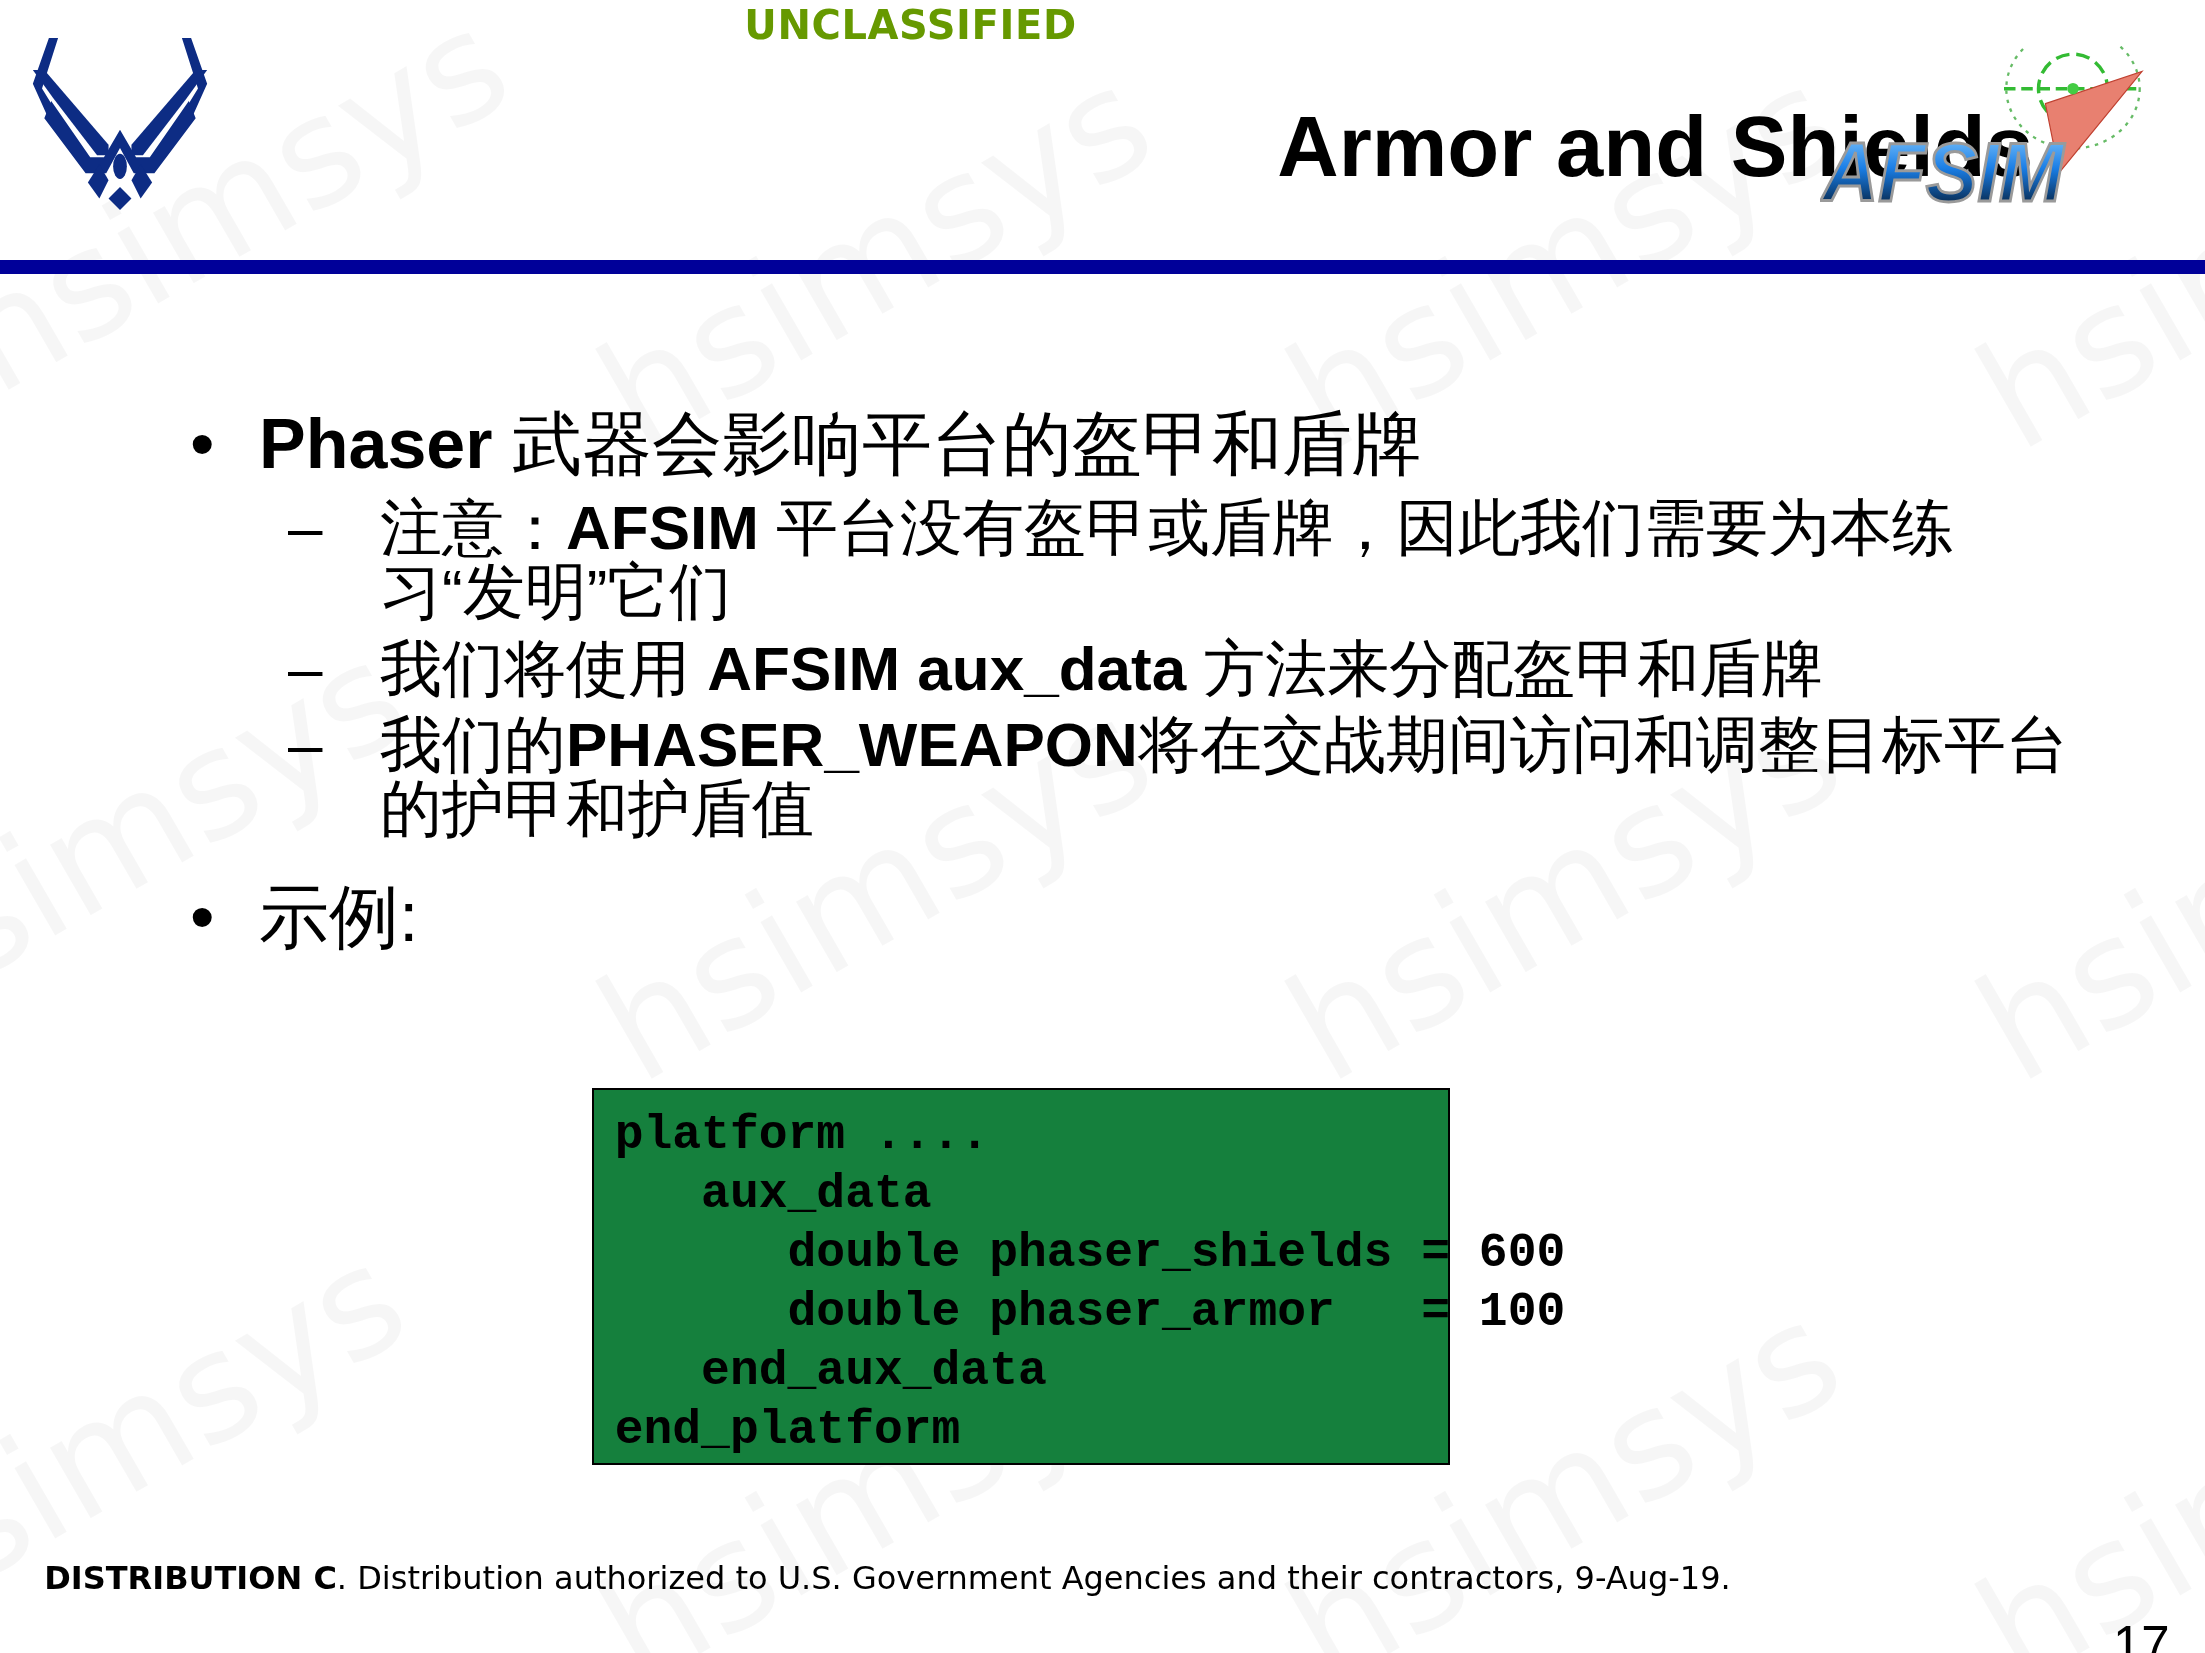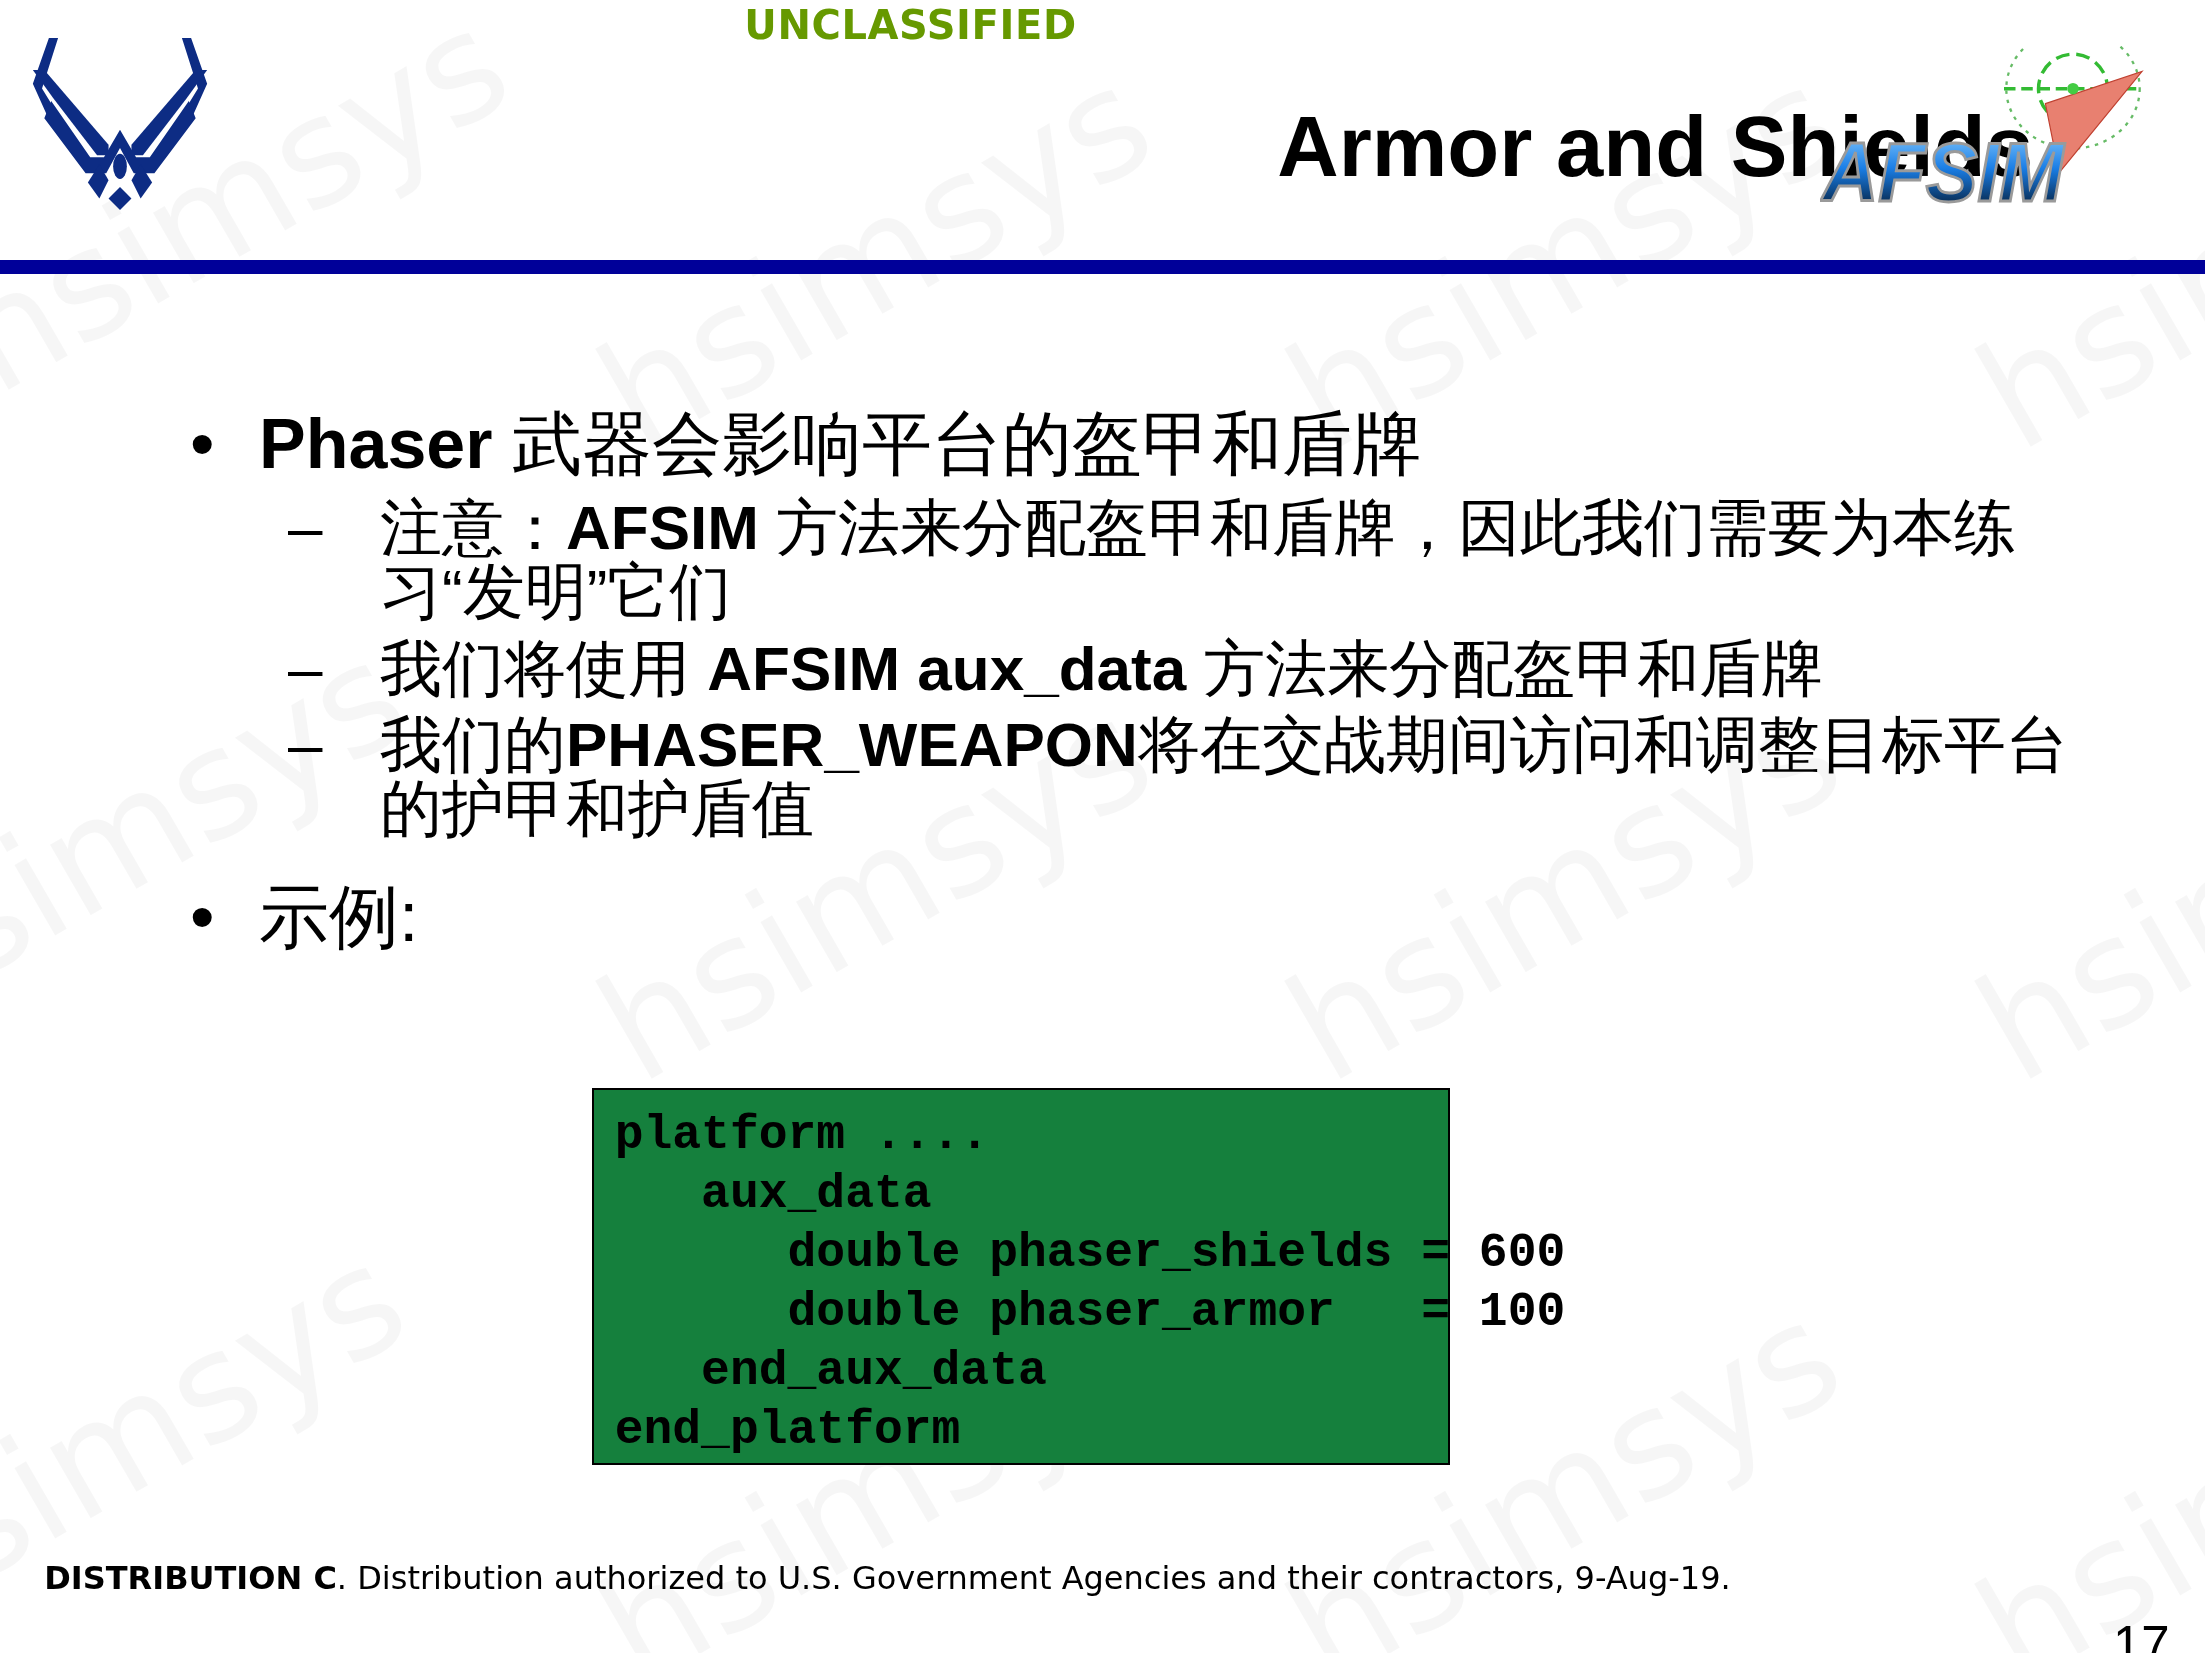--- a/index.html
+++ b/index.html
@@ -108,21 +108,21 @@
 
 <div id="divider"></div>
 
 <div class="content">
   <div class="l1" style="margin-top:0;">
     <span class="bullet">•</span>
     <b>Phaser</b><span> 武器会影响平台的盔甲和盾牌</span>
   </div>
   <div class="l2" style="margin-top:10.3px;">
     <span class="dash">–</span>
-    <span>注意：</span><b>AFSIM</b><span> 方法来分配盔甲和盾牌，因此我们需要为本练习“发明”它们</span>
+    <span>注意：</span><b>AFSIM</b><span> 平台没有盔甲或盾牌，因此我们需要为本练习“发明”它们</span>
   </div>
   <div class="l2" style="margin-top:12.6px;">
     <span class="dash">–</span>
     <span>我们将使用 </span><b>AFSIM aux_data</b><span> 方法来分配盔甲和盾牌</span>
   </div>
   <div class="l2" style="margin-top:12.6px;">
     <span class="dash">–</span>
     <span>我们的</span><b>PHASER_WEAPON</b><span>将在交战期间访问和调整目标平台的护甲和护盾值</span>
   </div>
   <div class="l1" style="margin-top:34px;">

